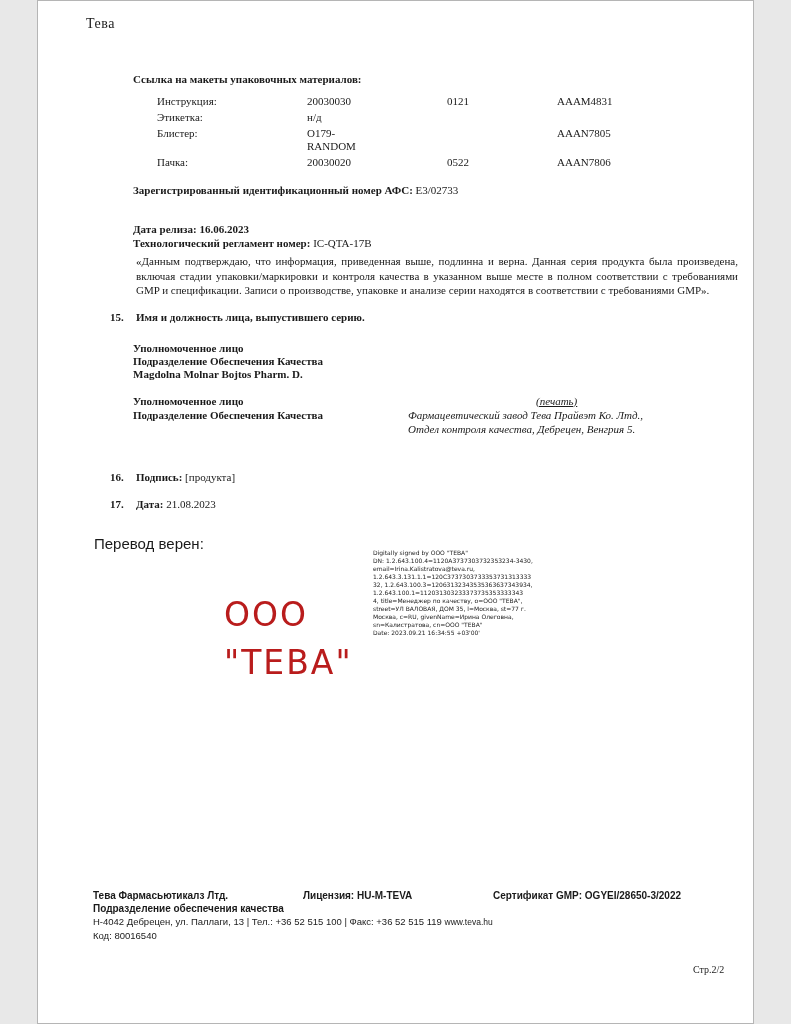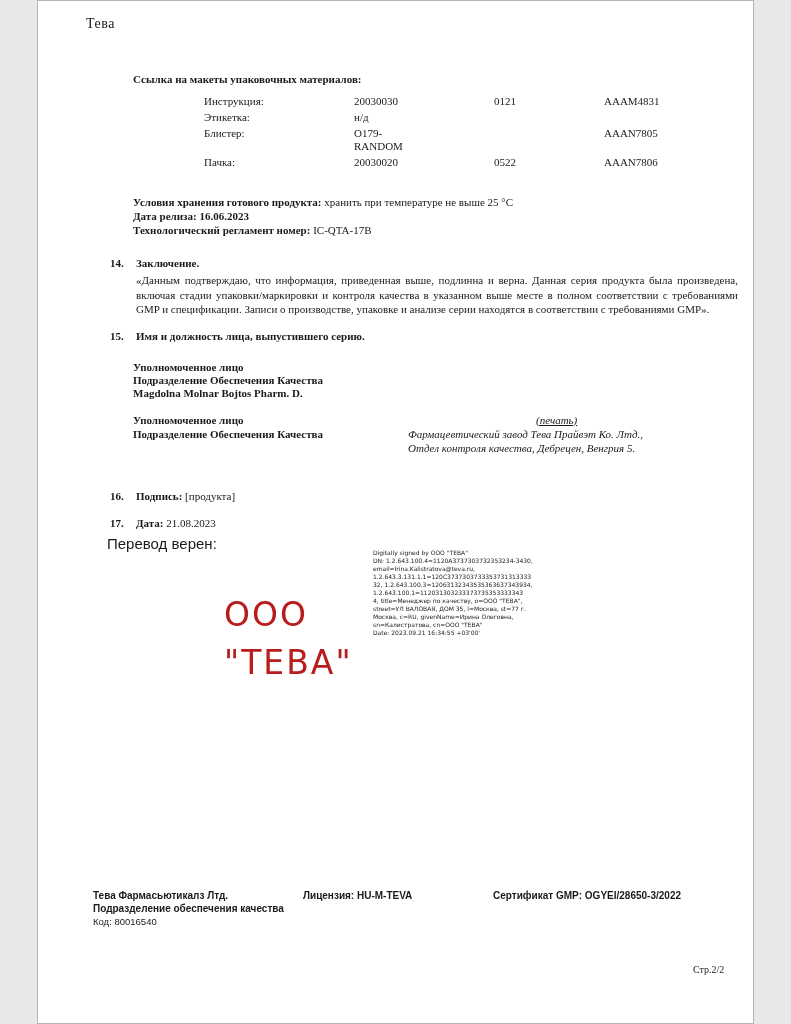--- a/index.html
+++ b/index.html
@@ -26,21 +26,21 @@
   .content {
     position: absolute;
     top: 72px;
     left: 95px;
     width: 612px;
   }
   .bold { font-weight: bold; }
   .pre { white-space: pre-line; }
 
   .pack-table {
-    margin: 10px 0 0 71px;
+    margin: 10px 0 0 24px;
     display: grid;
     grid-template-columns: 150px 140px 110px 1fr;
     row-gap: 3px;
   }
   .pack-table .cell { line-height: 13px; }
 
   .reg-line { margin-top: 15px; }
   .storage-block { margin-top: 26px; }
   .storage-block div { line-height: 14px; }
 
@@ -72,21 +72,21 @@
   .signer2 .lbl { font-weight: bold; line-height: 13px; }
   .signer2 .seal { font-style: italic; padding-left: 128px; line-height: 13px; text-decoration: underline; }
   .signer2 .comp { font-style: italic; line-height: 13px; }
 
   .sec16 { margin-top: 35px; }
   .sec17 { margin-top: 15px; }
 
   .translation-label {
     position: absolute;
     top: 534px;
-    left: 69px;
+    left: 56px;
     font-family: "Liberation Sans", sans-serif;
     font-size: 15px;
   }
   .stamp {
     position: absolute;
     top: 542px;
     left: 186px;
     font-family: "DejaVu Sans", sans-serif;
     font-size: 33px;
     line-height: 48px;
@@ -159,40 +159,36 @@
 RANDOM</div>
       <div class="cell"></div>
       <div class="cell">AAAN7805</div>
 
       <div class="cell">Пачка:</div>
       <div class="cell">20030020</div>
       <div class="cell">0522</div>
       <div class="cell">AAAN7806</div>
     </div>
 
+    <div class="reg-line">
+      <span class="bold">Зарегистрированный идентификационный номер АФС:</span>
+      <span>E3/02733</span>
+    </div>
 
     <div class="storage-block">
-      <div>
-        <span class="bold">Условия хранения готового продукта:</span>
-        <span>хранить при температуре не выше 25 °C</span>
-      </div>
       <div>
         <span class="bold">Дата релиза:</span>
         <span class="bold">16.06.2023</span>
       </div>
       <div>
         <span class="bold">Технологический регламент номер:</span>
         <span>IC-QTA-17B</span>
       </div>
     </div>
 
-    <div class="numbered">
-      <span class="num">14.</span>
-      <span class="section-title">Заключение.</span>
-    </div>
     <div class="conclusion">«Данным подтверждаю, что информация, приведенная выше, подлинна и верна. Данная серия продукта была произведена, включая стадии упаковки/маркировки и контроля качества в указанном выше месте в полном соответствии с требованиями GMP и спецификации. Записи о производстве, упаковке и анализе серии находятся в соответствии с требованиями GMP».</div>
 
     <div class="numbered" style="margin-top:13px;">
       <span class="num">15.</span>
       <span class="section-title">Имя и должность лица, выпустившего серию.</span>
     </div>
 
     <div class="signer1">
       <div>Уполномоченное лицо</div>
       <div>Подразделение Обеспечения Качества</div>
@@ -241,18 +237,21 @@
 sn=Калистратова, cn=ООО "ТЕВА"
 Date: 2023.09.21 16:34:55 +03'00'</div>
 
   <div class="footer">
     <div class="footer-row1">
       <div>Тева Фармасьютикалз Лтд.</div>
       <div>Лицензия: HU-M-TEVA</div>
       <div>Сертификат GMP: OGYEI/28650-3/2022</div>
     </div>
     <div class="footer-dept">Подразделение обеспечения качества</div>
+    <div class="footer-addr">
+      <span>H-4042 Дебрецен, ул. Паллаги, 13 | Тел.: +36 52 515 100 | Факс: +36 52 515 119 </span><span class="site">www.teva.hu</span>
+    </div>
     <div class="footer-code">Код: 80016540</div>
   </div>
 
   <div class="page-number">Стр.2/2</div>
 
 </div>
 
 </body></html>

